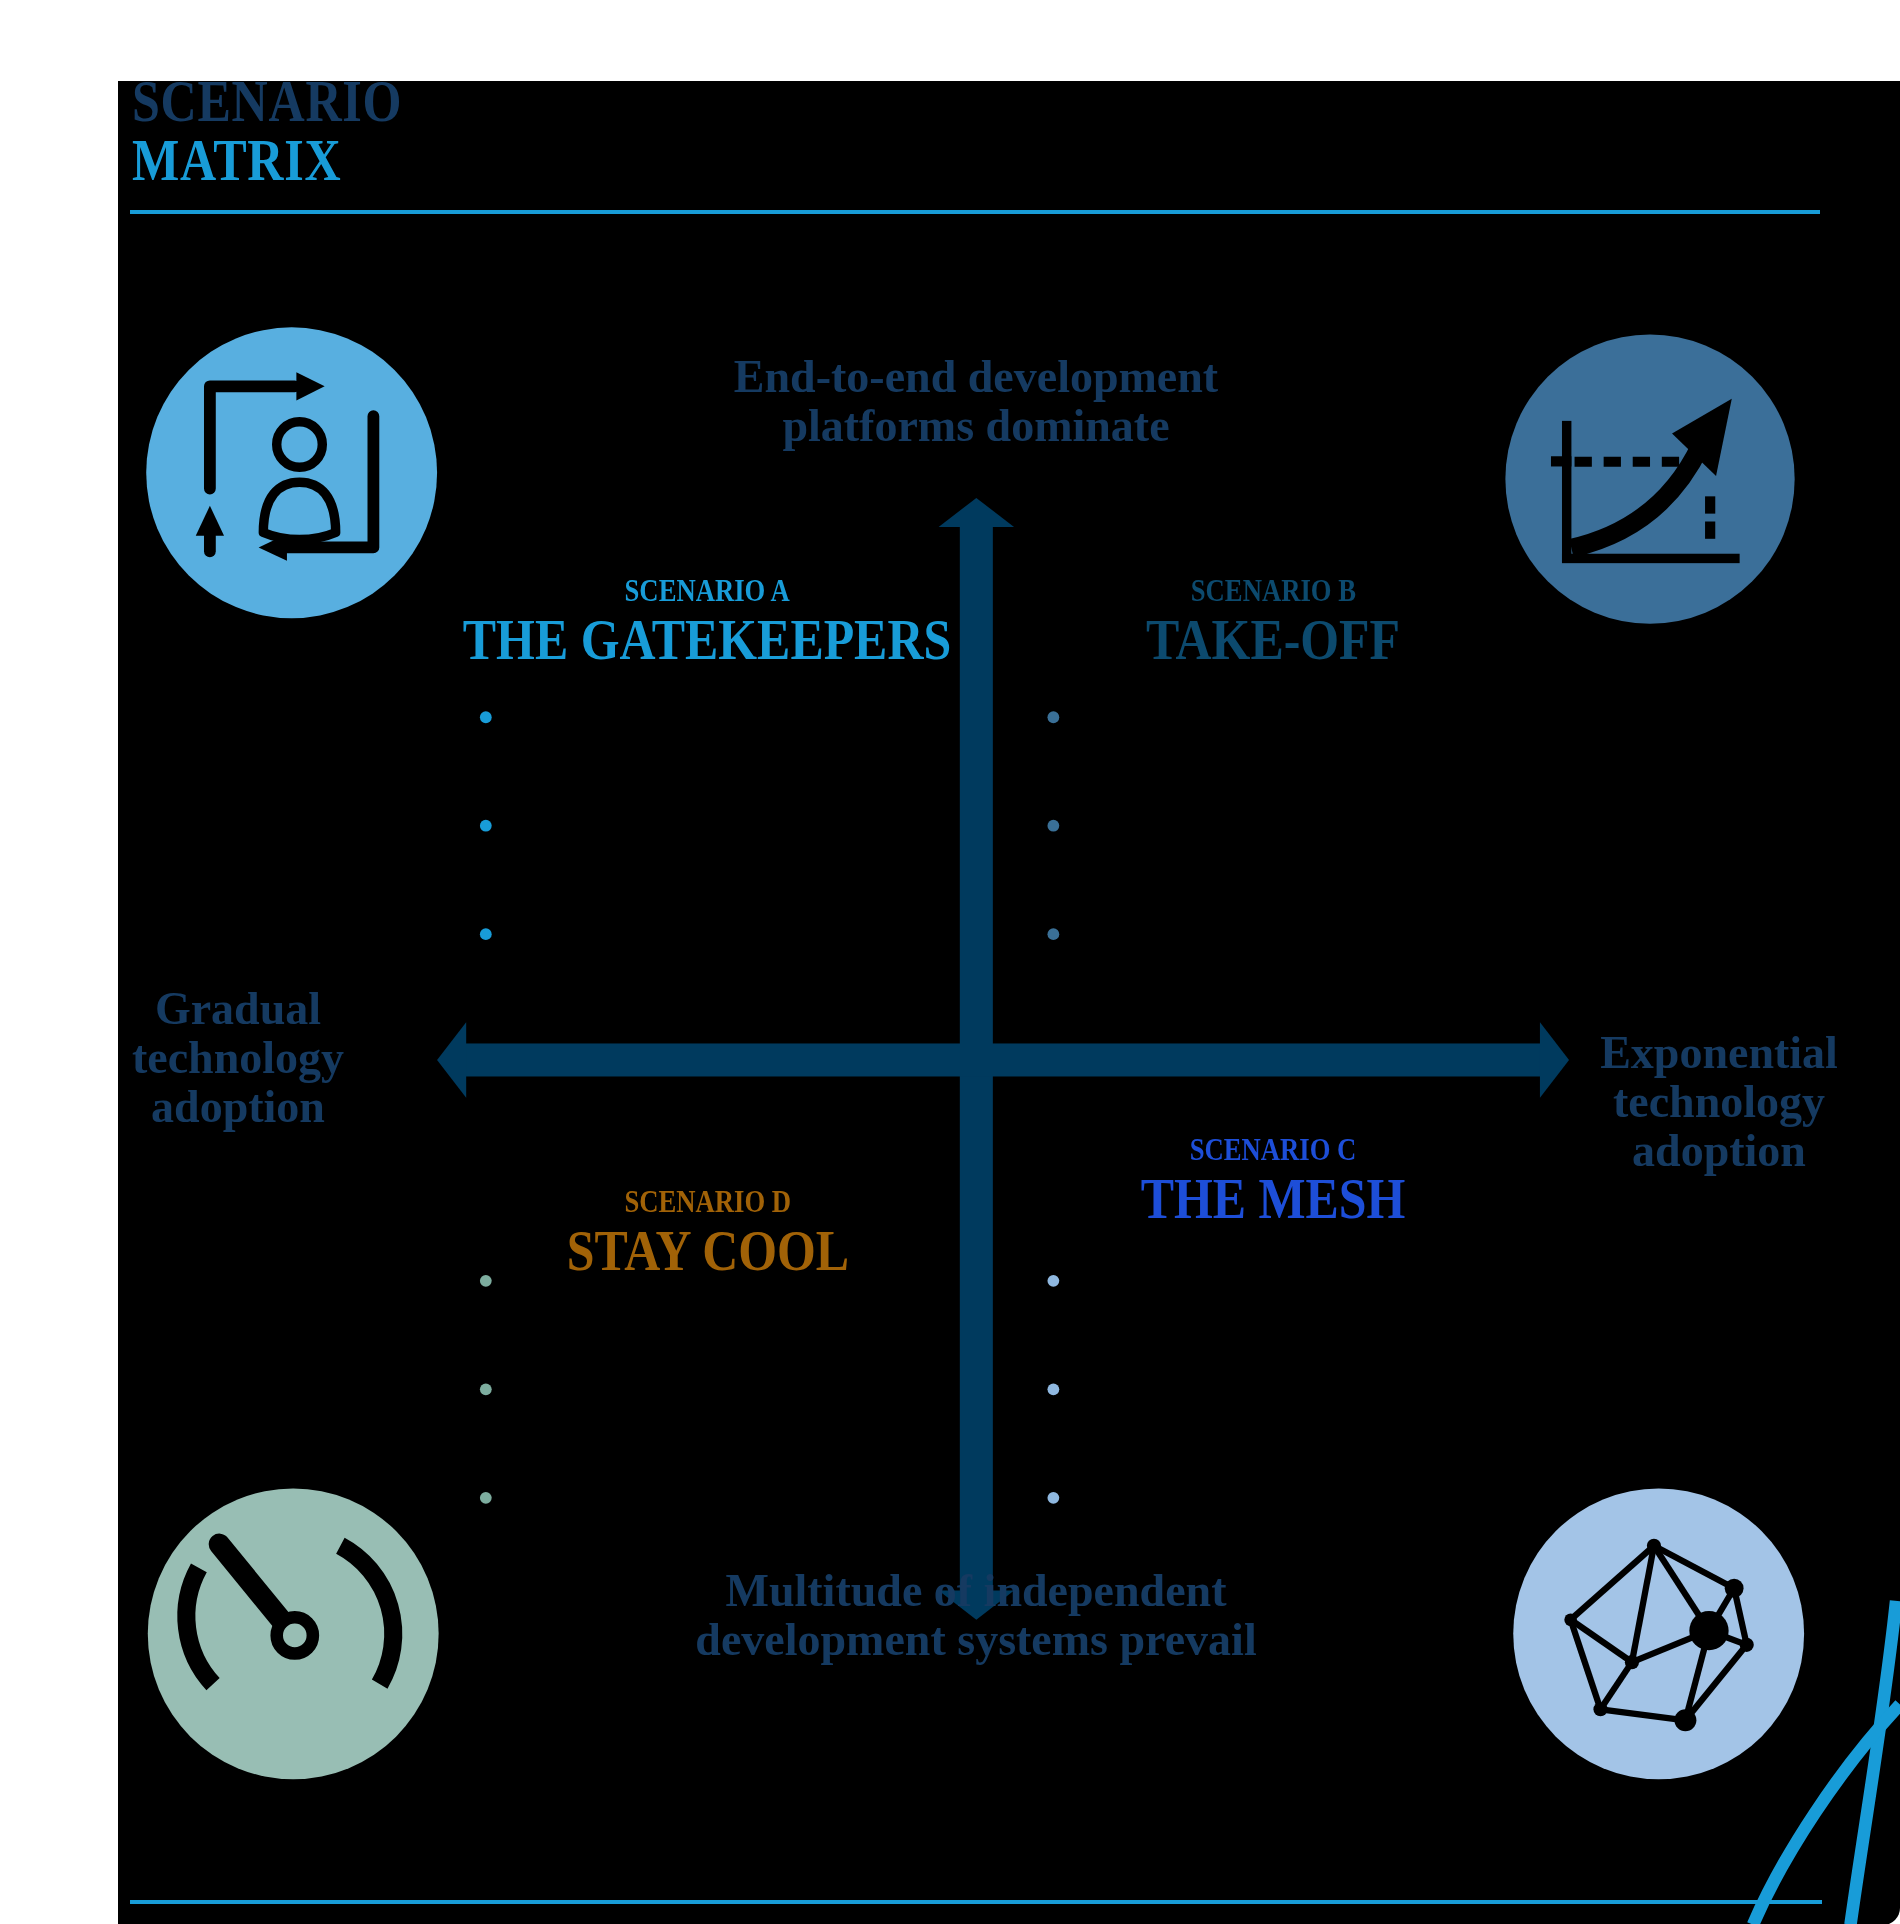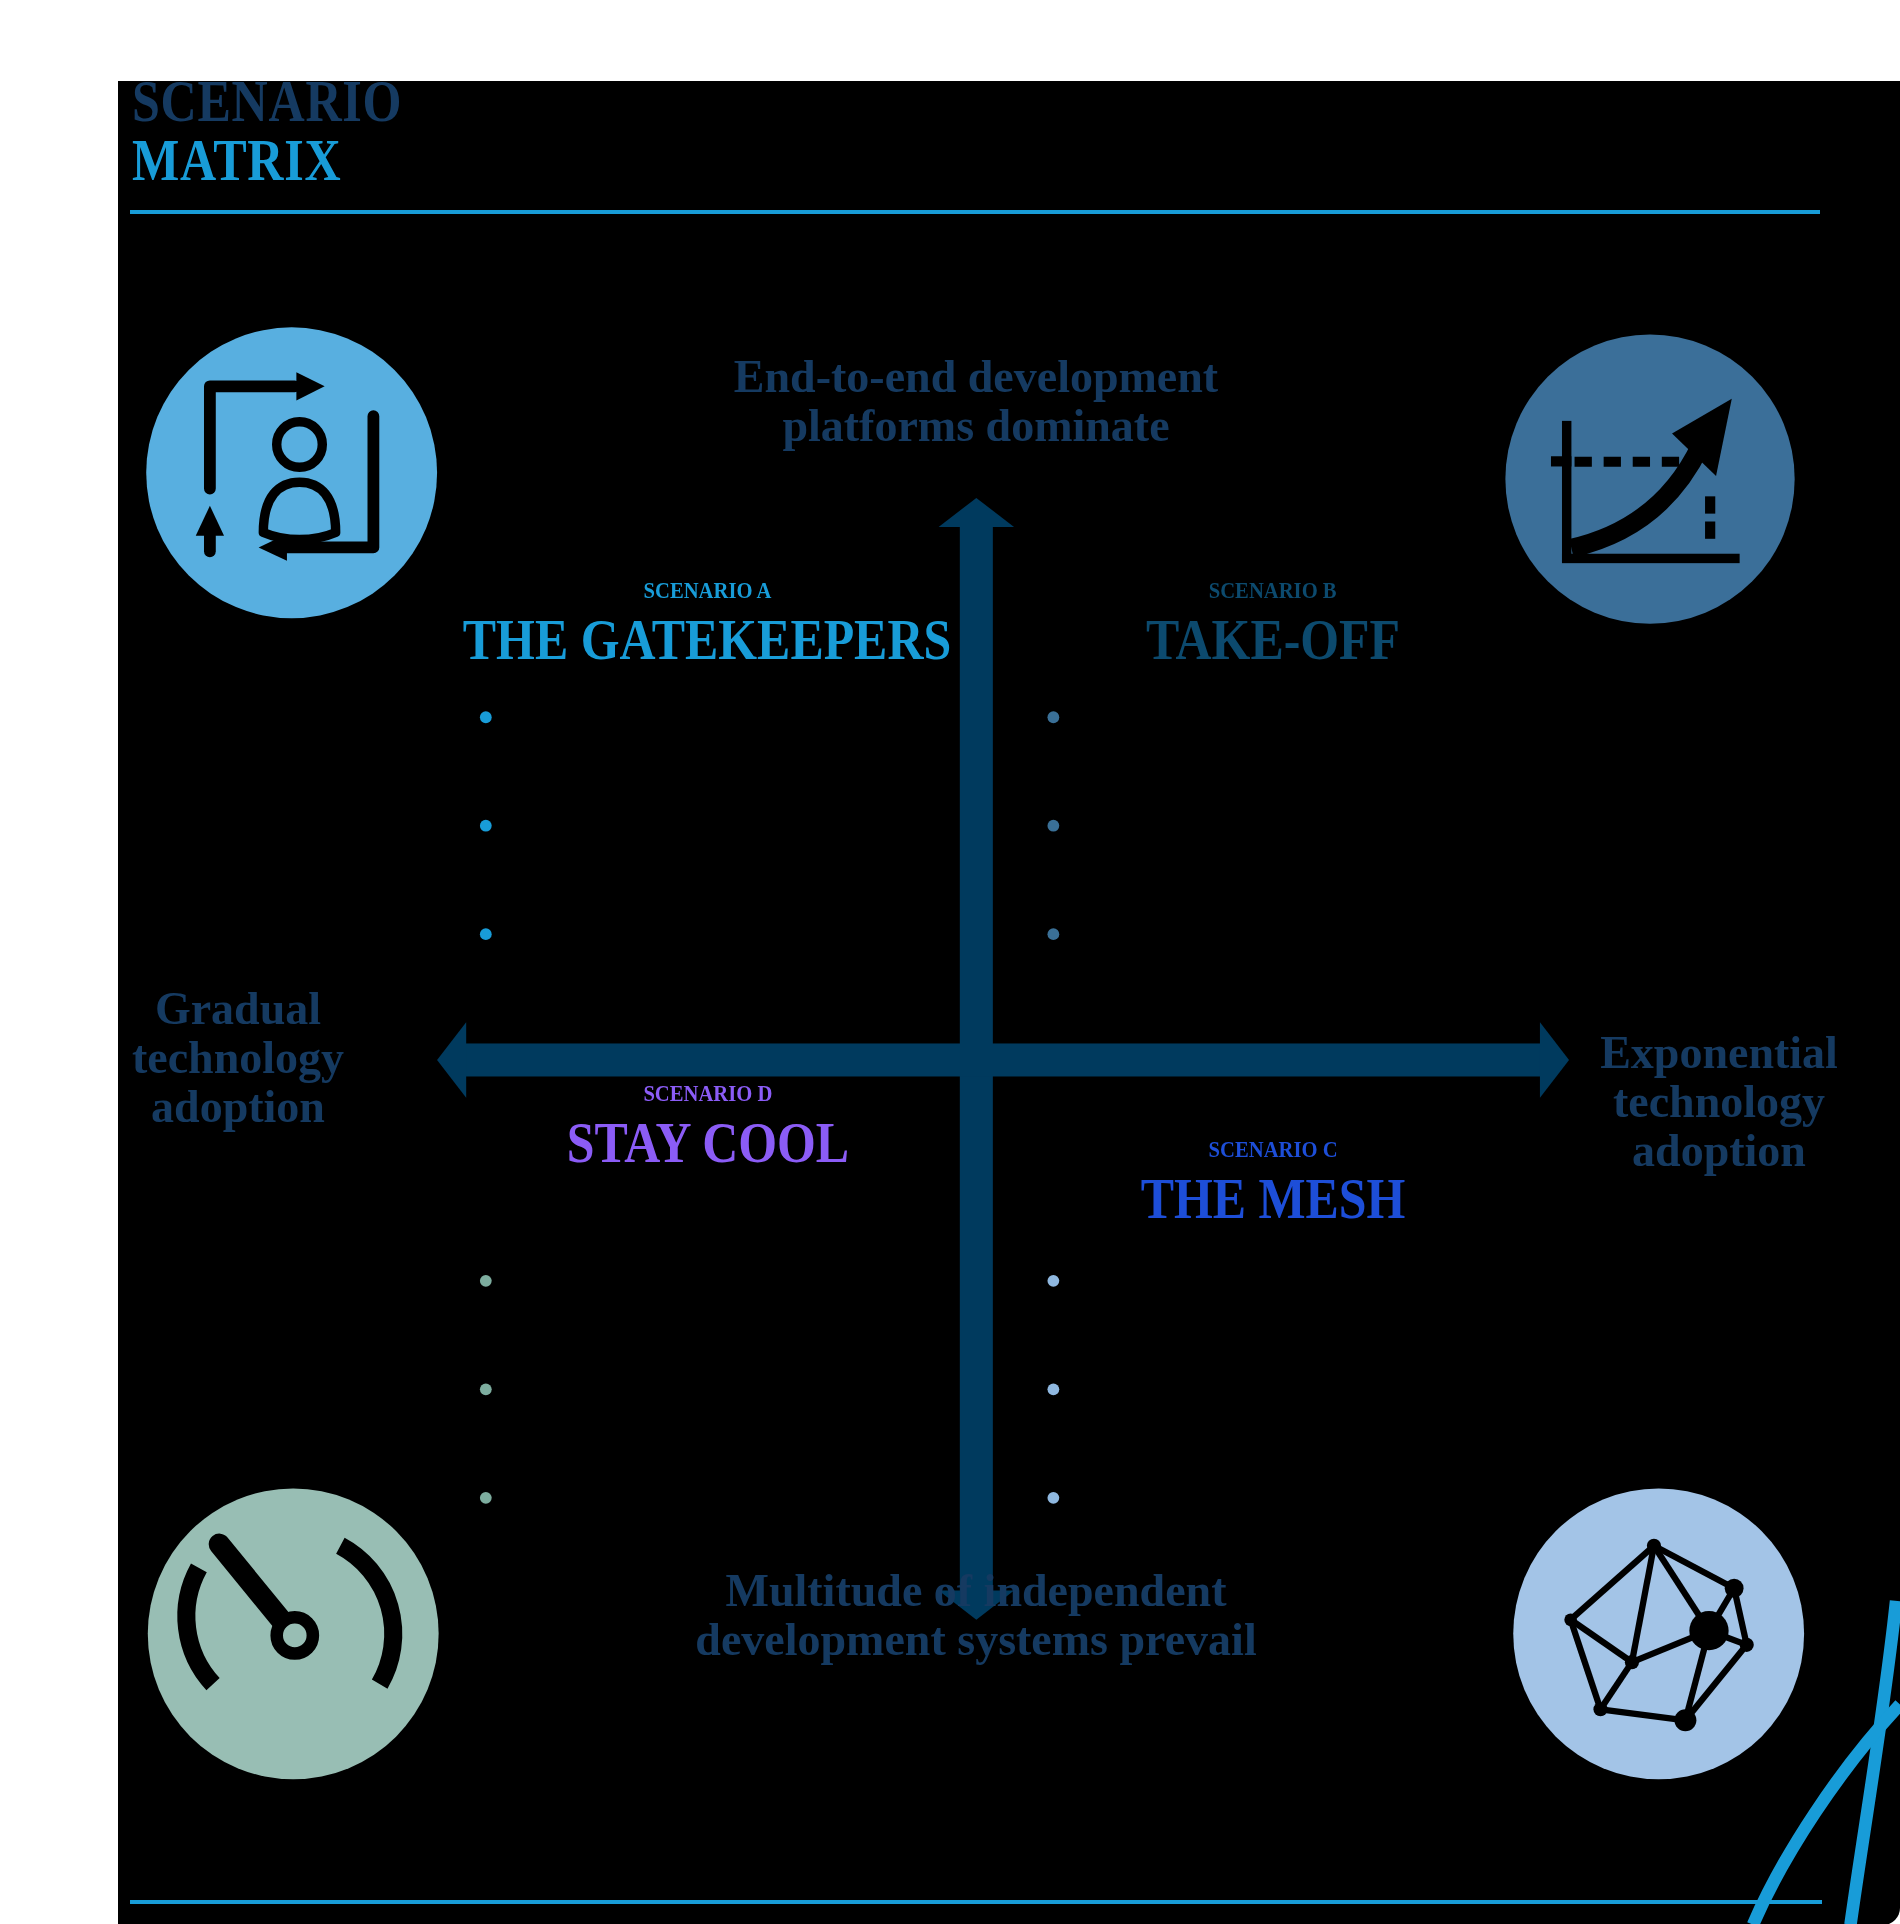--- a/index.html
+++ b/index.html
@@ -18,26 +18,26 @@
 
   .alabel{position:absolute;font-weight:700;color:#153a61;font-size:46px;line-height:49px;
           text-align:center;transform:translateX(-50%);}
   .alabel div{white-space:nowrap;}
   #ax-top{left:976px;top:352px;}
   #ax-bottom{left:976px;top:1566px;}
   #ax-left{left:238px;top:984px;}
   #ax-right{left:1719px;top:1028px;}
 
   .scen{position:absolute;text-align:center;transform:translateX(-50%);white-space:nowrap;}
-  .scen .eyebrow{font-size:24px;line-height:35px;font-weight:700;display:block;}
+  .scen .eyebrow{font-size:31px;line-height:35px;font-weight:700;display:block;}
   .scen .name{font-size:58px;line-height:63px;font-weight:700;display:block;}
   .scen .inner{display:inline-block;transform:scaleX(.86);transform-origin:center;}
   #scen-a{left:707px;top:573px;color:#189cd8;}
   #scen-b{left:1273px;top:573px;color:#0c4a6e;}
-  #scen-d{left:708px;top:1076px;color:#8b5cf6;}
+  #scen-d{left:708px;top:1184px;color:#a16207;}
   #scen-c{left:1273px;top:1132px;color:#1d4ed8;}
 </style>
 </head>
 <body>
 
 <div class="canvas">
 
   <div class="board"></div>
 
   <svg class="gfx" width="1900" height="1925" viewBox="0 0 2417 2448">

